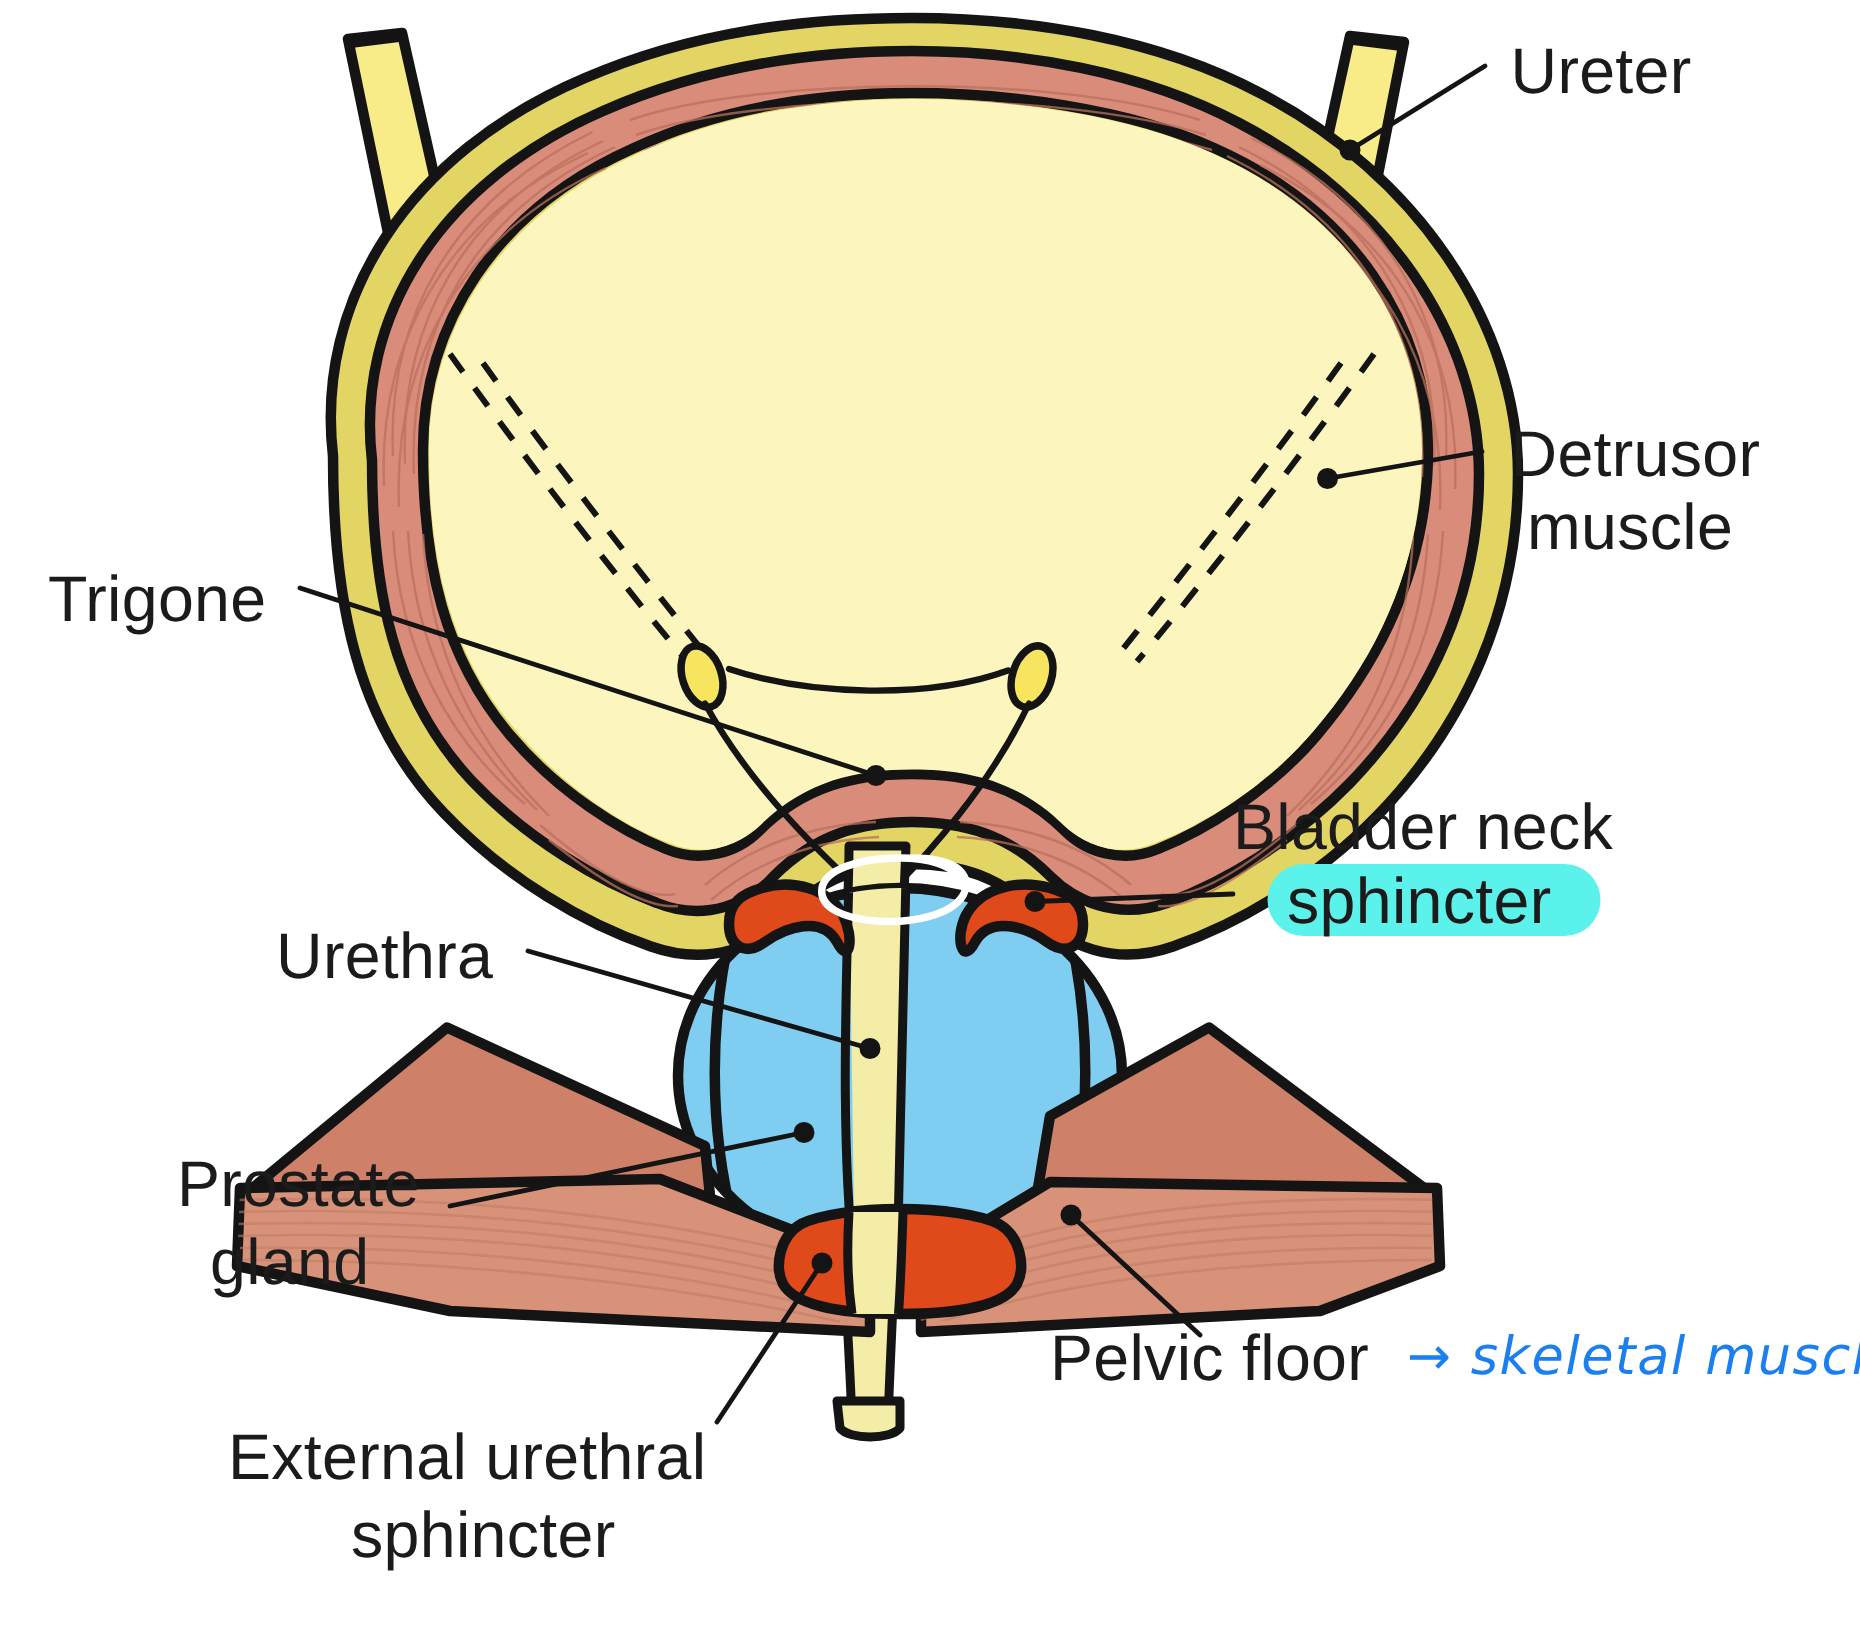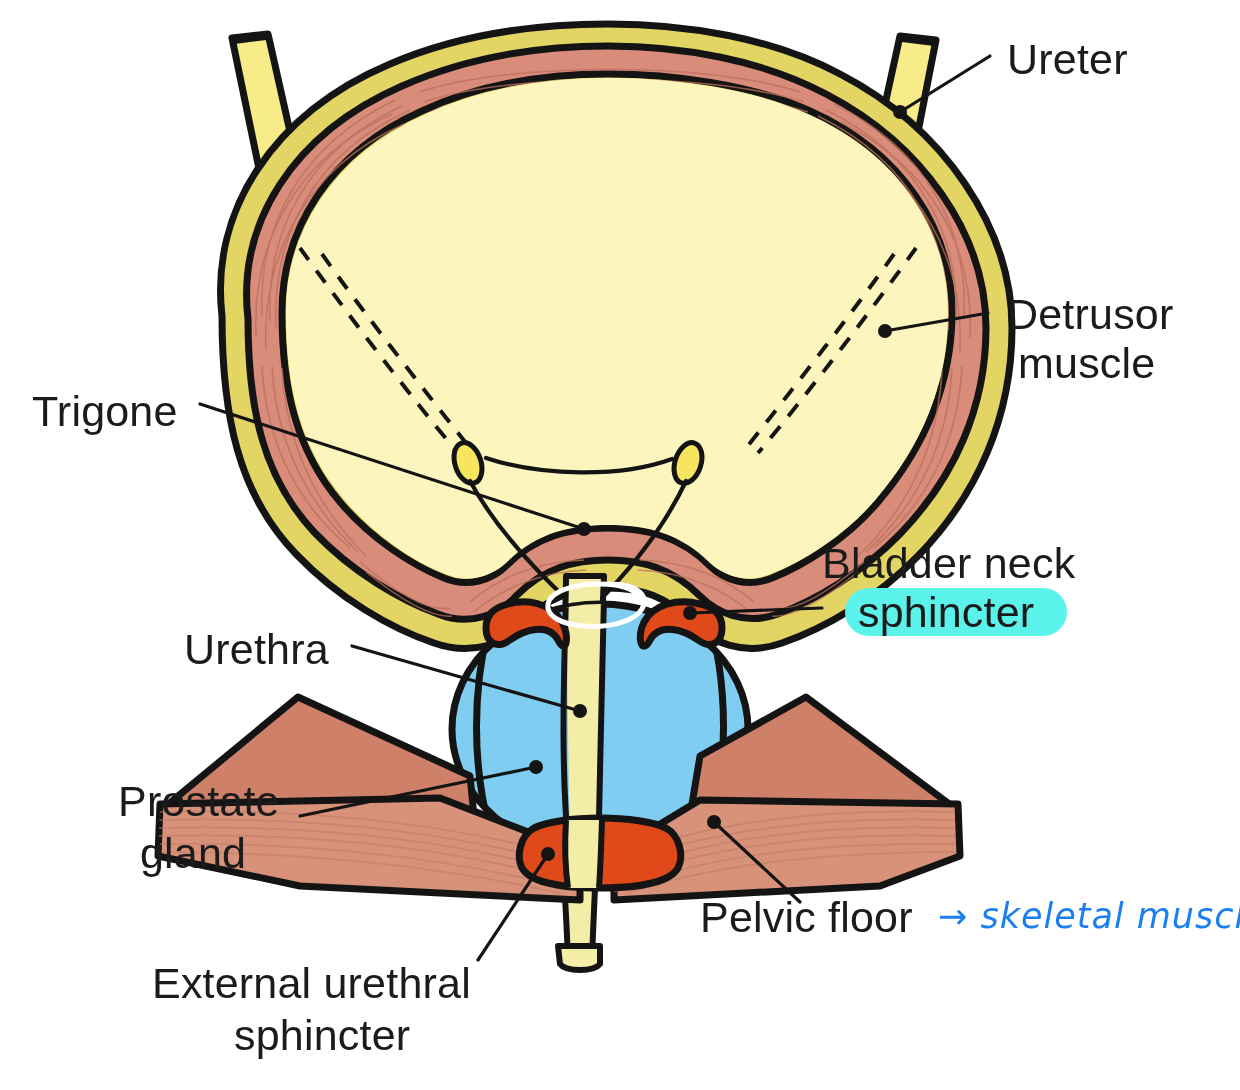--- a/index.html
+++ b/index.html
@@ -10,21 +10,21 @@
   }
   body {
     width: 1240px;
     height: 1090px;
     position: relative;
     font-family: "Liberation Sans", sans-serif;
     overflow: hidden;
   }
   #diagram-root {
     position: absolute;
-    left: 0; top: 16px;
+    left: 0; top: 4px;
     width: 1240px;
     height: 902px;
   }
   svg.figure {
     display: block;
     width: 1240px;
     height: 1090px;
   }
   .label-text {
     font-family: "Liberation Sans", sans-serif;

